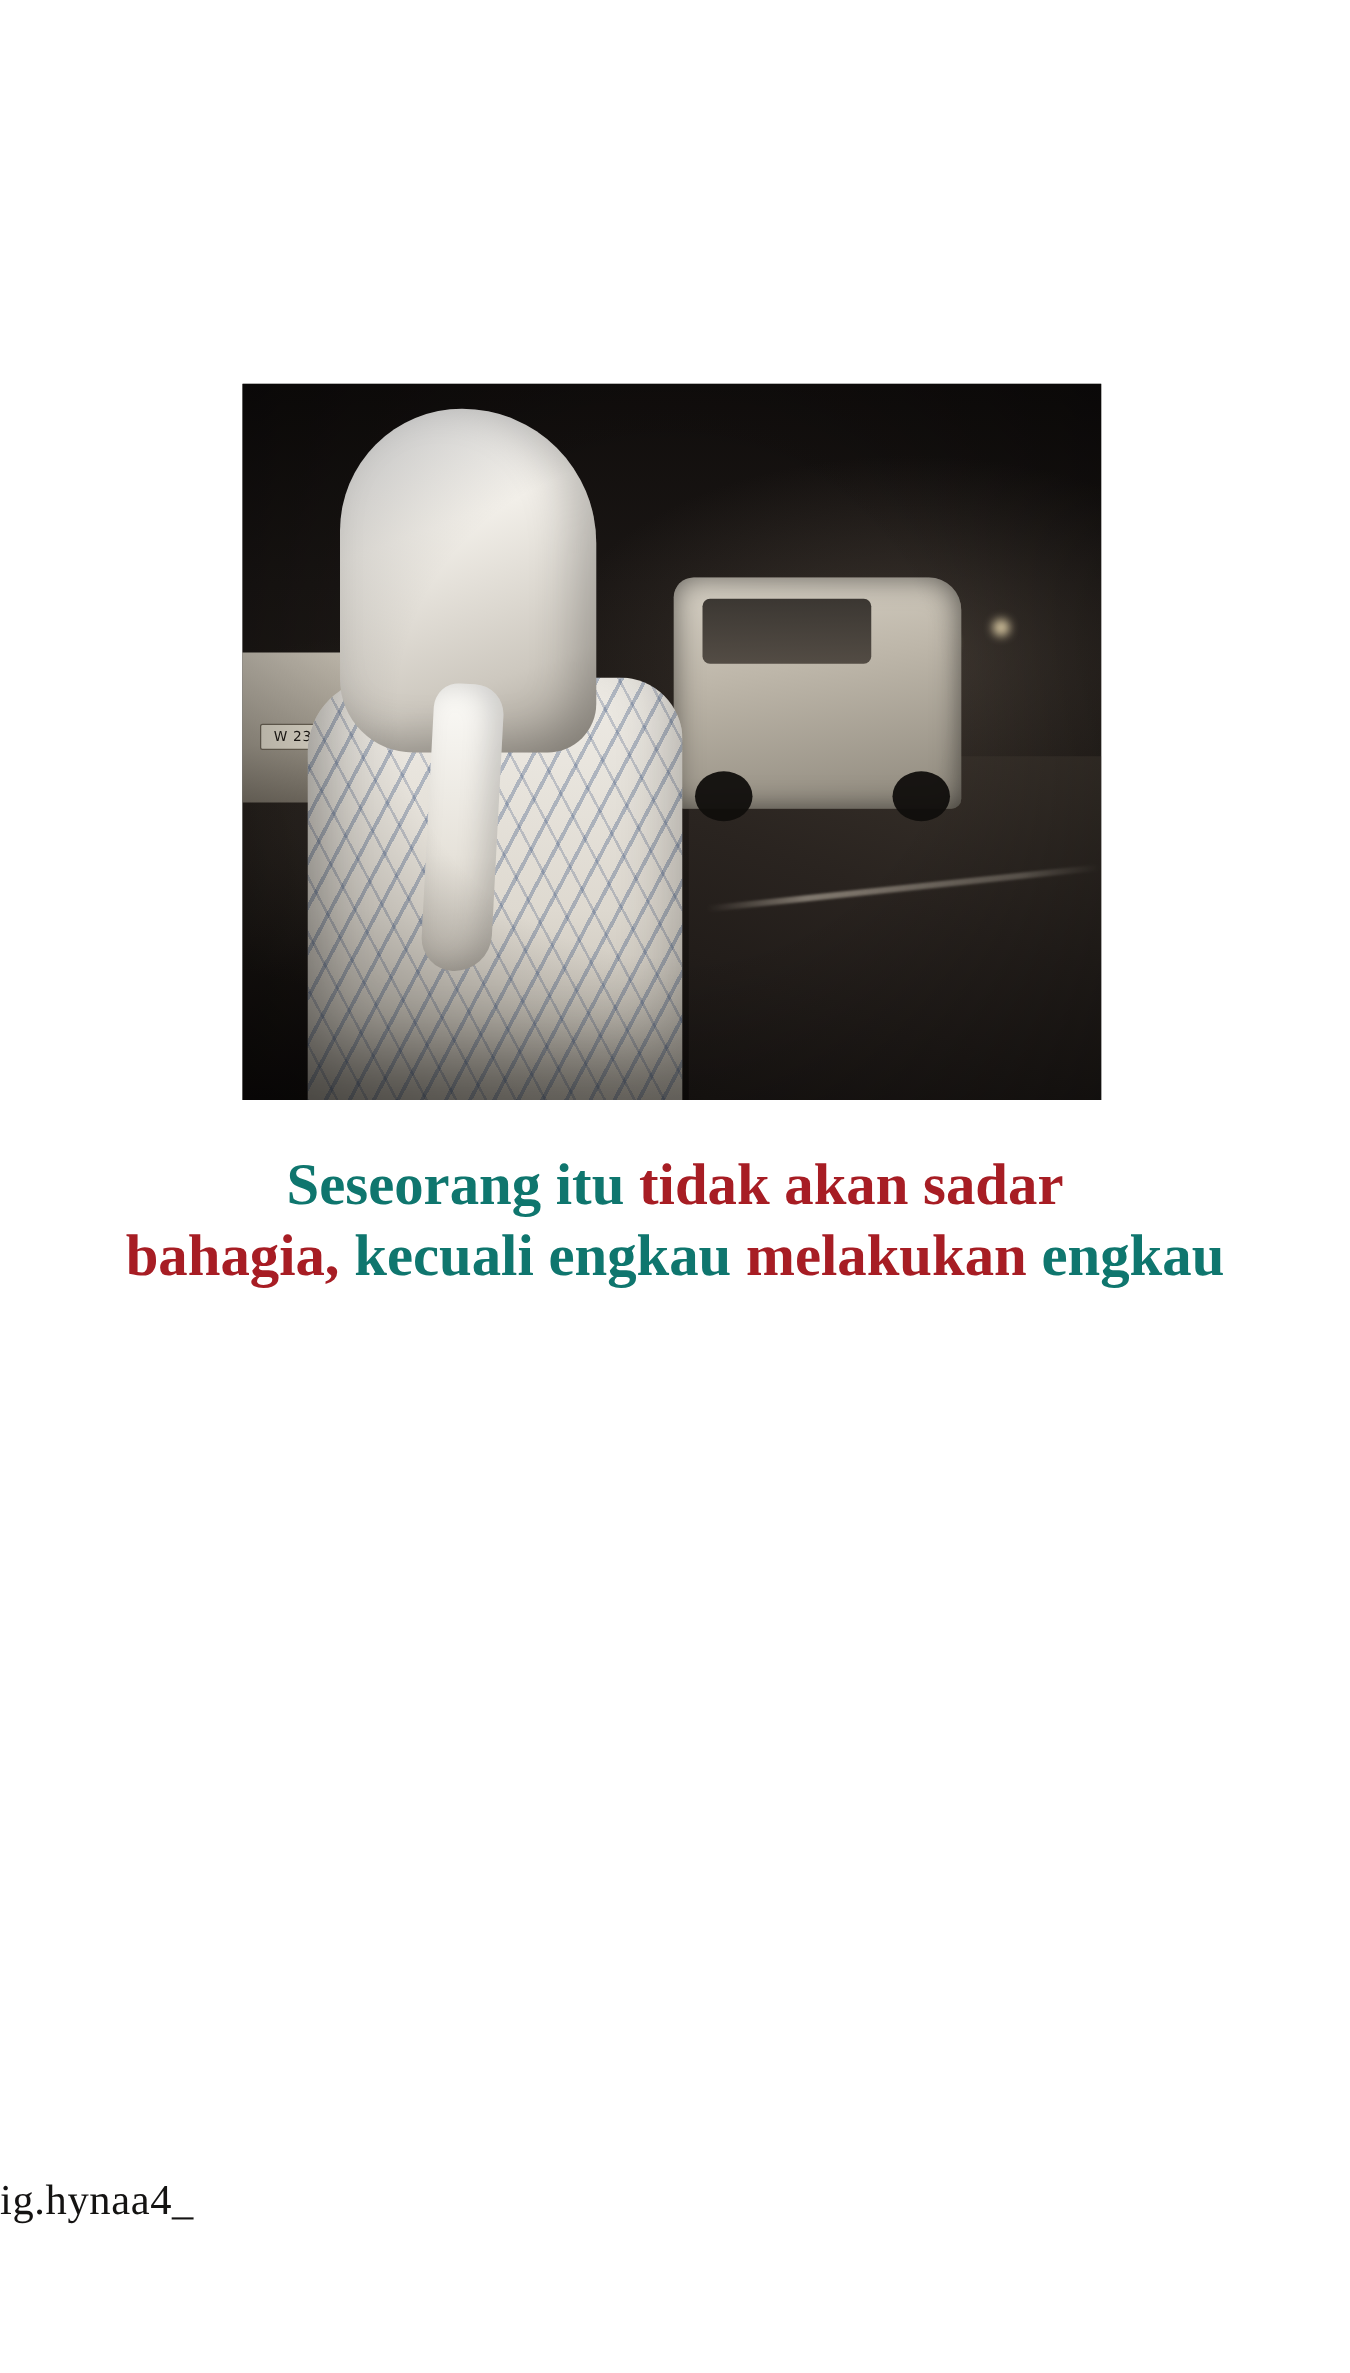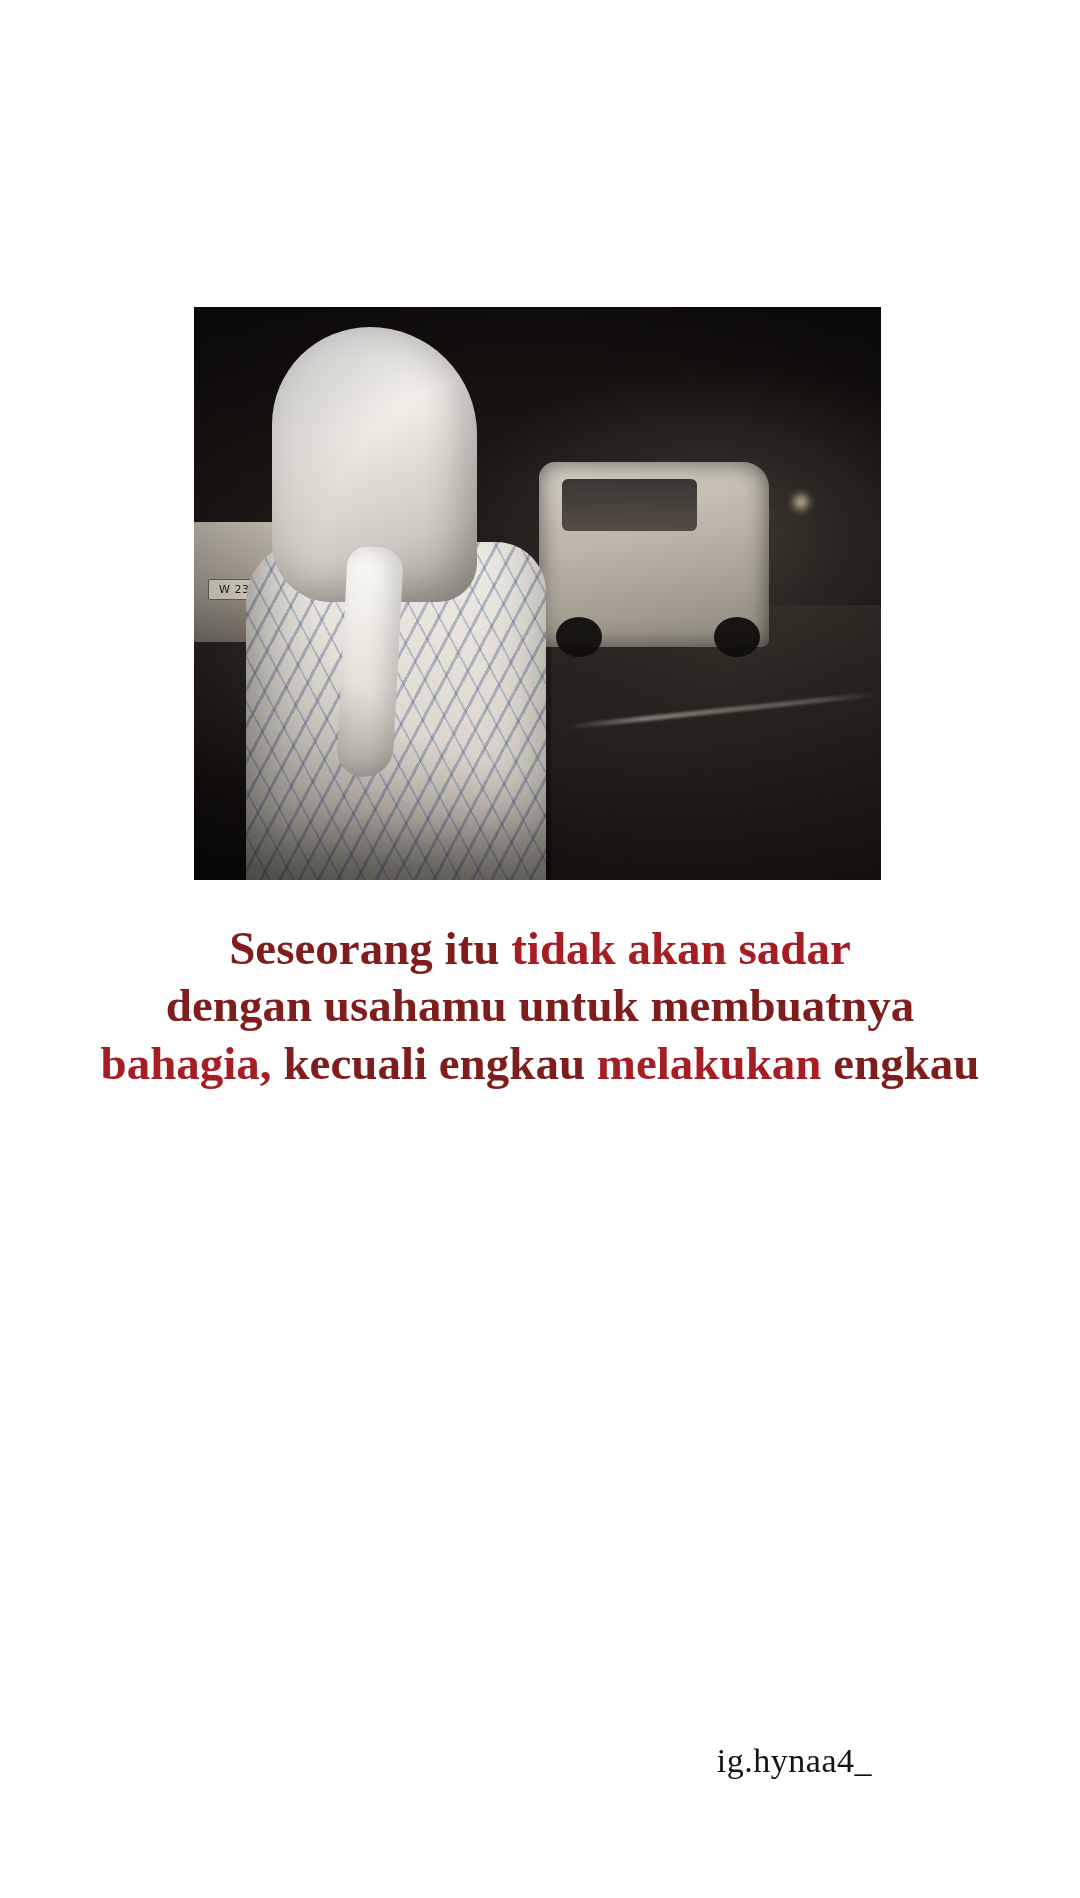--- a/index.html
+++ b/index.html
@@ -190,30 +190,30 @@
     top: 920px;
     width: 900px;
     text-align: center;
     font-family: "Liberation Serif", serif;
     font-size: 47px;
     line-height: 1.22;
     color: #100f0e;
     font-weight: 700;
   }
   .quote .accent { color: #a71d24; text-align: center; }
-  .quote .plain { color: #7f1d1d; }
+  .quote .plain { color: #0f766e; }
   .quote-line { display: block; white-space: nowrap; }
 
   
   .handle {
     position: absolute;
     left: 0;
     top: 1742px;
     width: 872px;
-    text-align: right;
+    text-align: left;
     font-family: "Liberation Serif", serif;
     font-size: 34px;
     color: #141312;
     letter-spacing: 0.5px;
   }
 </style>
 </head>
 <body>
 
 <div class="card">
@@ -238,19 +238,18 @@
       <div class="dress"></div>
       <div class="hijab"></div>
       <div class="hijab-tail"></div>
 
       <div class="vignette"></div>
     </div>
   </div>
 
   <div class="quote">
       <span class="quote-line"><span class="plain">Seseorang itu </span><span class="accent">tidak akan sadar</span></span>
-      <span class="quote-line"><span class="plain">dengan usahamu untuk membuatnya</span></span>
       <span class="quote-line"><span class="accent">bahagia,</span><span class="plain"> kecuali engkau </span><span class="accent">melakukan</span><span class="plain"> engkau</span></span>
     </div>
 
   <div class="handle">ig.hynaa4_</div>
 
 </div>
 
 </body></html>

